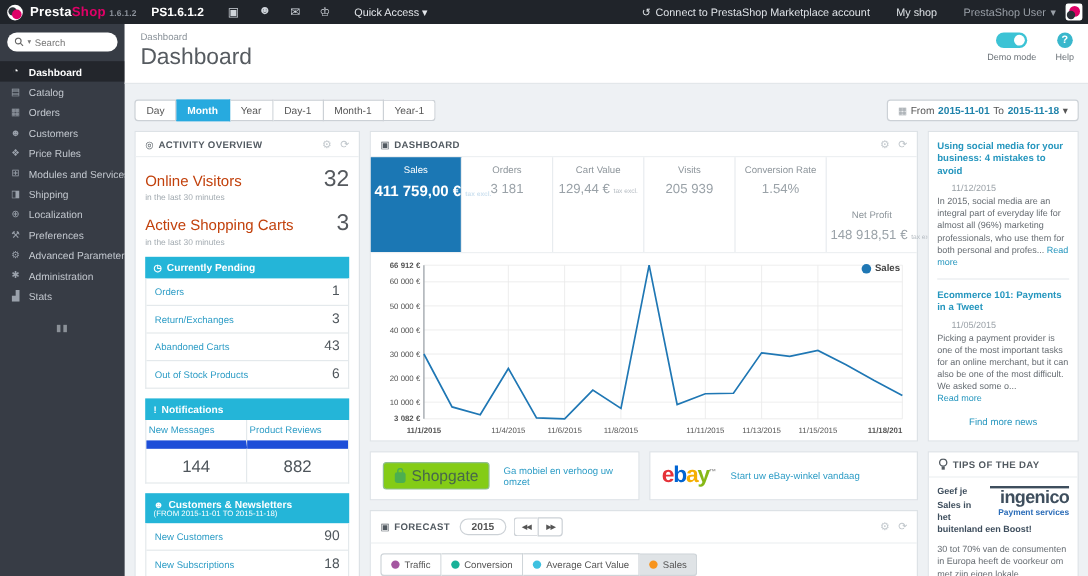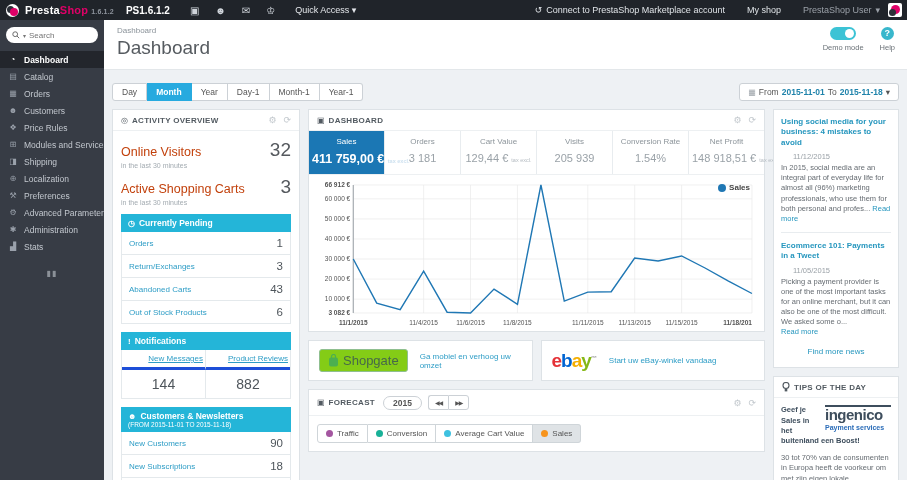--- a/index.html
+++ b/index.html
@@ -80,28 +80,28 @@
   .msub { font-size:7px; color:#a3abb1; margin:1px 0 7px; }
   .sec-head { background:#24b5d8; color:#fff; padding:4px 7px; font-size:8.5px; font-weight:bold; display:flex; align-items:center; gap:4px; margin-top:8px; }
   .sec-head .shico { font-size:8px; }
   .sec-sub { font-size:6.5px; font-weight:normal; }
   .sec-rows { border:1px solid #e4e9ec; border-top:none; }
   .srow { display:flex; align-items:center; padding:5px 7px; border-bottom:1px solid #e4e9ec; cursor:pointer; }
   .srow:last-child { border-bottom:none; }
   .srow .slbl { font-size:8px; color:#2e9dc6; }
   .srow .sval { margin-left:auto; font-size:11.5px; color:#4e555b; }
   .notif-grid { border:1px solid #e4e9ec; border-top:none; display:grid; grid-template-columns:1fr 1fr; }
-  .ncell-h { font-size:8px; color:#2e9dc6; text-align:right; padding:4px 2px; border-bottom:3px solid #1d4ed8; cursor:pointer;text-decoration:underline; }
+  .ncell-h { font-size:8px; color:#2e9dc6; text-align:left; padding:4px 2px; border-bottom:7px solid #1d4ed8; cursor:pointer; }
   .ncell-h.l, .ncell-v.l { border-right:1px solid #e4e9ec; }
   .ncell-v { font-size:14px; color:#4e555b; text-align:center; padding:6px 2px; }
 
   
   .kpis { display:flex; border-bottom:1px solid #edf0f2; }
   .kpi { flex:1; text-align:center; padding:6px 3px 8px; border-right:1px solid #e8ecef; cursor:pointer; min-width:0; }
-  .kpi:last-child { border-right:none; }
+  .kpi:last-child { border-right:none;margin-top:38px; }
   .kpi .klbl { font-size:8px; color:#8d959b; margin-bottom:6px; white-space:nowrap; }
   .kpi .kval { font-size:11px; color:#9aa2a8; white-space:nowrap; }
   .kpi .knote { font-size:5.5px; color:#b3bac0; }
   .kpi.active { background:#1b77b4; }
   .kpi.active .klbl, .kpi.active .kval { color:#fff; }
   .kpi.active .kval { font-size:12.5px; font-weight:bold; }
   .kpi.active .knote { color:#cfe2f0; }
 
   .chart-wrap { position:relative; padding:4px 6px 2px; }
   .chart-wrap svg { display:block; width:100%; height:150px; font-family:"Liberation Sans",sans-serif; }
@@ -136,21 +136,21 @@
   .news-body { padding:7px; }
   .art-title { font-size:8px; font-weight:bold; color:#2596be; line-height:1.3; text-decoration:none; display:block; cursor:pointer; }
   .art-date { font-size:7.5px; color:#9aa1a7; margin:4px 12px 2px; }
   .art-text { font-size:7.5px; color:#666c72; line-height:1.35; }
   .read-more { color:#2596be; cursor:pointer; }
   .art-sep { border-top:1px solid #e8ecef; margin:8px 0; }
   .find-more { text-align:center; font-size:8px; color:#2596be; margin:10px 0 4px; cursor:pointer; }
 
   .tips-body { padding:7px; font-size:7.5px; }
   .tips-top { overflow:hidden; }
-  .ing-logo { float:right; width:66px; text-align:left; margin-left:4px; }
+  .ing-logo { float:right; width:66px; text-align:right; margin-left:4px; }
   .ing-name { font-size:15px; font-weight:bold; color:#3e4e5d; letter-spacing:-.5px; border-top:2px solid #3e4e5d; line-height:1.1; }
   .ing-sub { font-size:7px; font-weight:bold; color:#2a6cb8; line-height:1.1; }
   .tips-lead { font-weight:bold; color:#3e4e5d; line-height:1.35; }
   .tips-text { color:#666c72; line-height:1.4; margin-top:7px; clear:both; }
 </style>
 </head>
 <body>
 
 <div class="topbar">
   <div class="ps-logo"></div>

